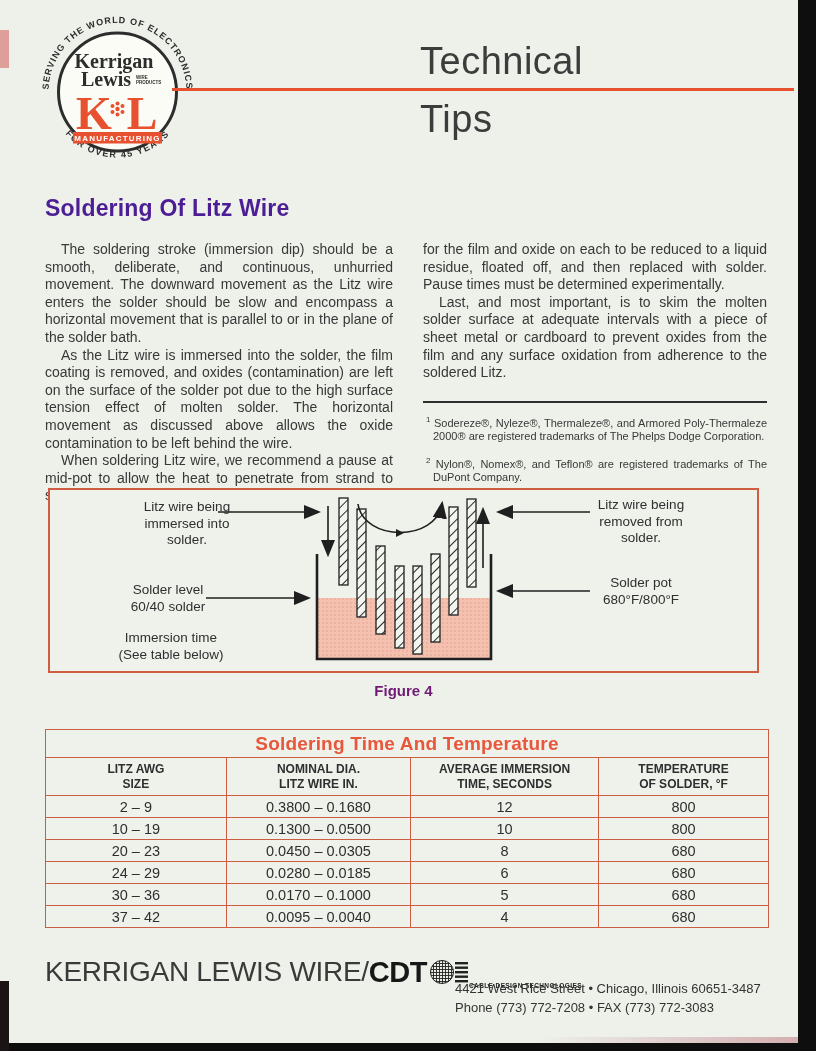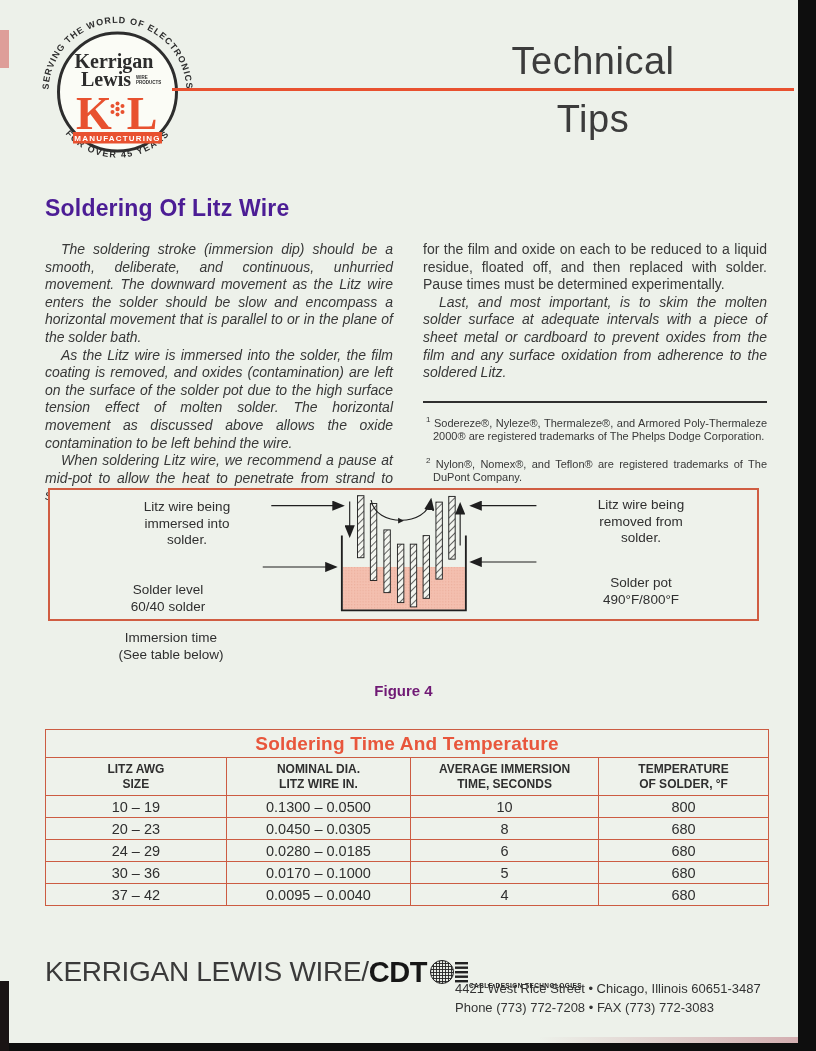--- a/index.html
+++ b/index.html
@@ -17,39 +17,39 @@
   .scan-bottom { position:absolute; left:0; bottom:0; width:816px; height:8px; background:#0e0e0e; }
   .scan-bl     { position:absolute; left:0; bottom:0; width:9px; height:70px; background:#1a1414; }
   .scan-smudge { position:absolute; left:0; top:30px; width:9px; height:38px; background:#d98a84; opacity:.8; }
   .scan-fade   { position:absolute; right:18px; bottom:8px; width:260px; height:6px;
                  background:linear-gradient(90deg, rgba(190,120,130,0) 0%, rgba(190,120,130,.55) 100%); }
 
   
   .logo { position:absolute; left:40px; top:10px; width:155px; height:158px; }
   .title-line { position:absolute; left:172px; top:88px; width:622px; height:3px; background:#e8512f; }
   .title1, .title2 {
-    position:absolute; left:420px; width:346px; text-align:center;
+    position:absolute; left:420px; width:346px; text-align:left;
     font-size:38px; line-height:1.05; color:#3c3c3c; letter-spacing:.5px;
   }
   .title1 { top:42px; }
   .title2 { top:100px; }
 
   
   .heading { position:absolute; left:45px; top:195px; font-size:23px; font-weight:bold; color:#4c1d95; letter-spacing:.2px; }
   .col { position:absolute; top:241px; font-size:14px; line-height:17.6px; text-align:justify; }
   .col-left  { left:45px;  width:348px; }
   .col-right { left:423px; width:344px; }
-  .col p.indent { text-indent:16px;font-style:italic; }
+  .col p.indent { text-indent:16px; }
   .fn-rule { border:none; border-top:2px solid #2f2f2f; margin:19px 0 10px 0; }
   .footnote { font-size:11px; line-height:13.8px; text-align:justify; padding-left:10px; text-indent:-7px; margin-bottom:10px; }
   .footnote sup { font-size:8px; }
 
   
   .figure-box {
-    position:absolute; left:48px; top:488px; width:711px; height:133px;
+    position:absolute; left:48px; top:488px; width:711px; height:185px;
     border:2px solid #d05d42; background:#eef2eb;
   }
   .figure-box svg.diagram { position:absolute; left:0; top:0; width:100%; height:100%; }
   .fig-label { position:absolute; font-size:13.5px; line-height:16.5px; text-align:center; color:#2f2f2f; }
   .lbl-immersed  { left:78px;  top:9px;   width:118px; }
   .lbl-level     { left:62px;  top:92px;  width:112px; }
   .lbl-time      { left:52px;  top:140px; width:138px; }
   .lbl-removed   { left:526px; top:7px;   width:130px; }
   .lbl-pot       { left:526px; top:85px;  width:130px; }
   .fig-caption { position:absolute; left:48px; top:682px; width:711px; text-align:center;
@@ -180,21 +180,21 @@
 immersed into
 solder.</div>
   <div class="fig-label lbl-level pre">Solder level
 60/40 solder</div>
   <div class="fig-label lbl-time pre">Immersion time
 (See table below)</div>
   <div class="fig-label lbl-removed pre">Litz wire being
 removed from
 solder.</div>
   <div class="fig-label lbl-pot pre">Solder pot
-490°F/800°F</div>
+680°F/800°F</div>
 </div>
 <div class="fig-caption">Figure 4</div>
 
 <table class="soldering-table">
   <colgroup>
       <col class="c1">
       <col class="c2">
       <col class="c3">
       <col class="c4">
     </colgroup>
@@ -207,20 +207,26 @@
 SIZE</th>
       <th class="colhead">NOMINAL DIA.
 LITZ WIRE IN.</th>
       <th class="colhead">AVERAGE IMMERSION
 TIME, SECONDS</th>
       <th class="colhead">TEMPERATURE
 OF SOLDER, °F</th>
     </tr>
   </thead>
   <tbody>
+      <tr>
+        <td>2 –  9</td>
+        <td>0.3800 – 0.1680</td>
+        <td>12</td>
+        <td>800</td>
+      </tr>
       <tr>
         <td>10 – 19</td>
         <td>0.1300 – 0.0500</td>
         <td>10</td>
         <td>800</td>
       </tr>
       <tr>
         <td>20 – 23</td>
         <td>0.0450 – 0.0305</td>
         <td>8</td>

